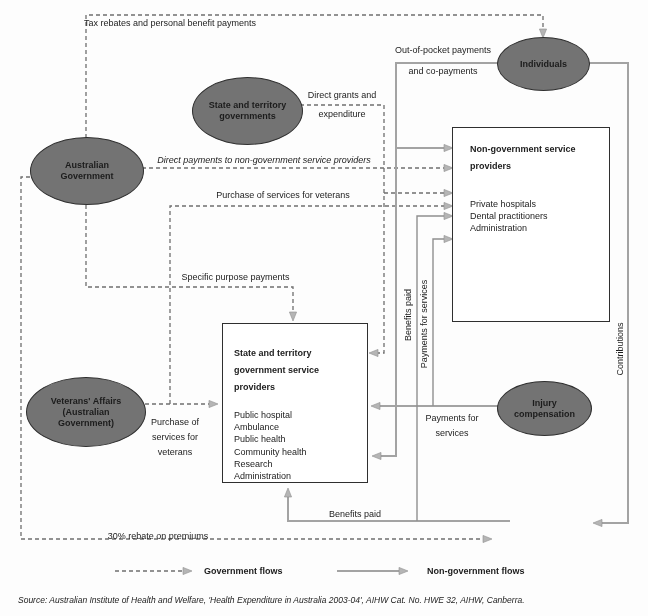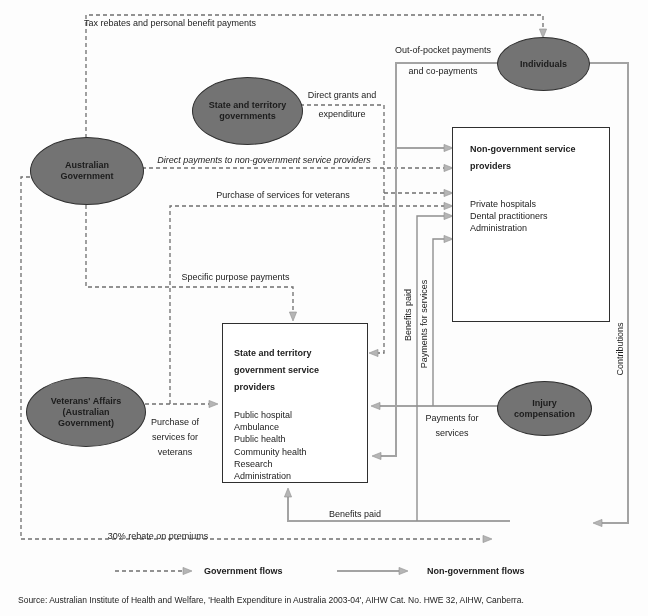--- a/index.html
+++ b/index.html
@@ -21,21 +21,21 @@
     position:absolute;border:1.2px solid #2f2f2f;background:#fff;box-sizing:border-box;
     font-size:9px;line-height:12px;
   }
   .dbox .box-title{font-weight:bold;line-height:17px;}
   .dbox .box-list{line-height:12.2px;}
   .lbl{position:absolute;font-size:9px;line-height:10px;text-align:center;white-space:pre-line;}
   .lbl.multi{line-height:15px;}
   .lbl.rot{transform:rotate(-90deg);transform-origin:50% 50%;}
   .lbl.bold{font-weight:bold;text-align:left;}
   .source{
-    position:absolute;font-size:8.5px;text-align:left;
+    position:absolute;font-size:8.5px;font-style:italic;text-align:left;
     white-space:nowrap;color:#222;
   }
 </style>
 </head>
 <body>
 
 <div class="canvas">
 
   <svg class="flows" width="648" height="616" viewBox="0 0 648 616">
 

